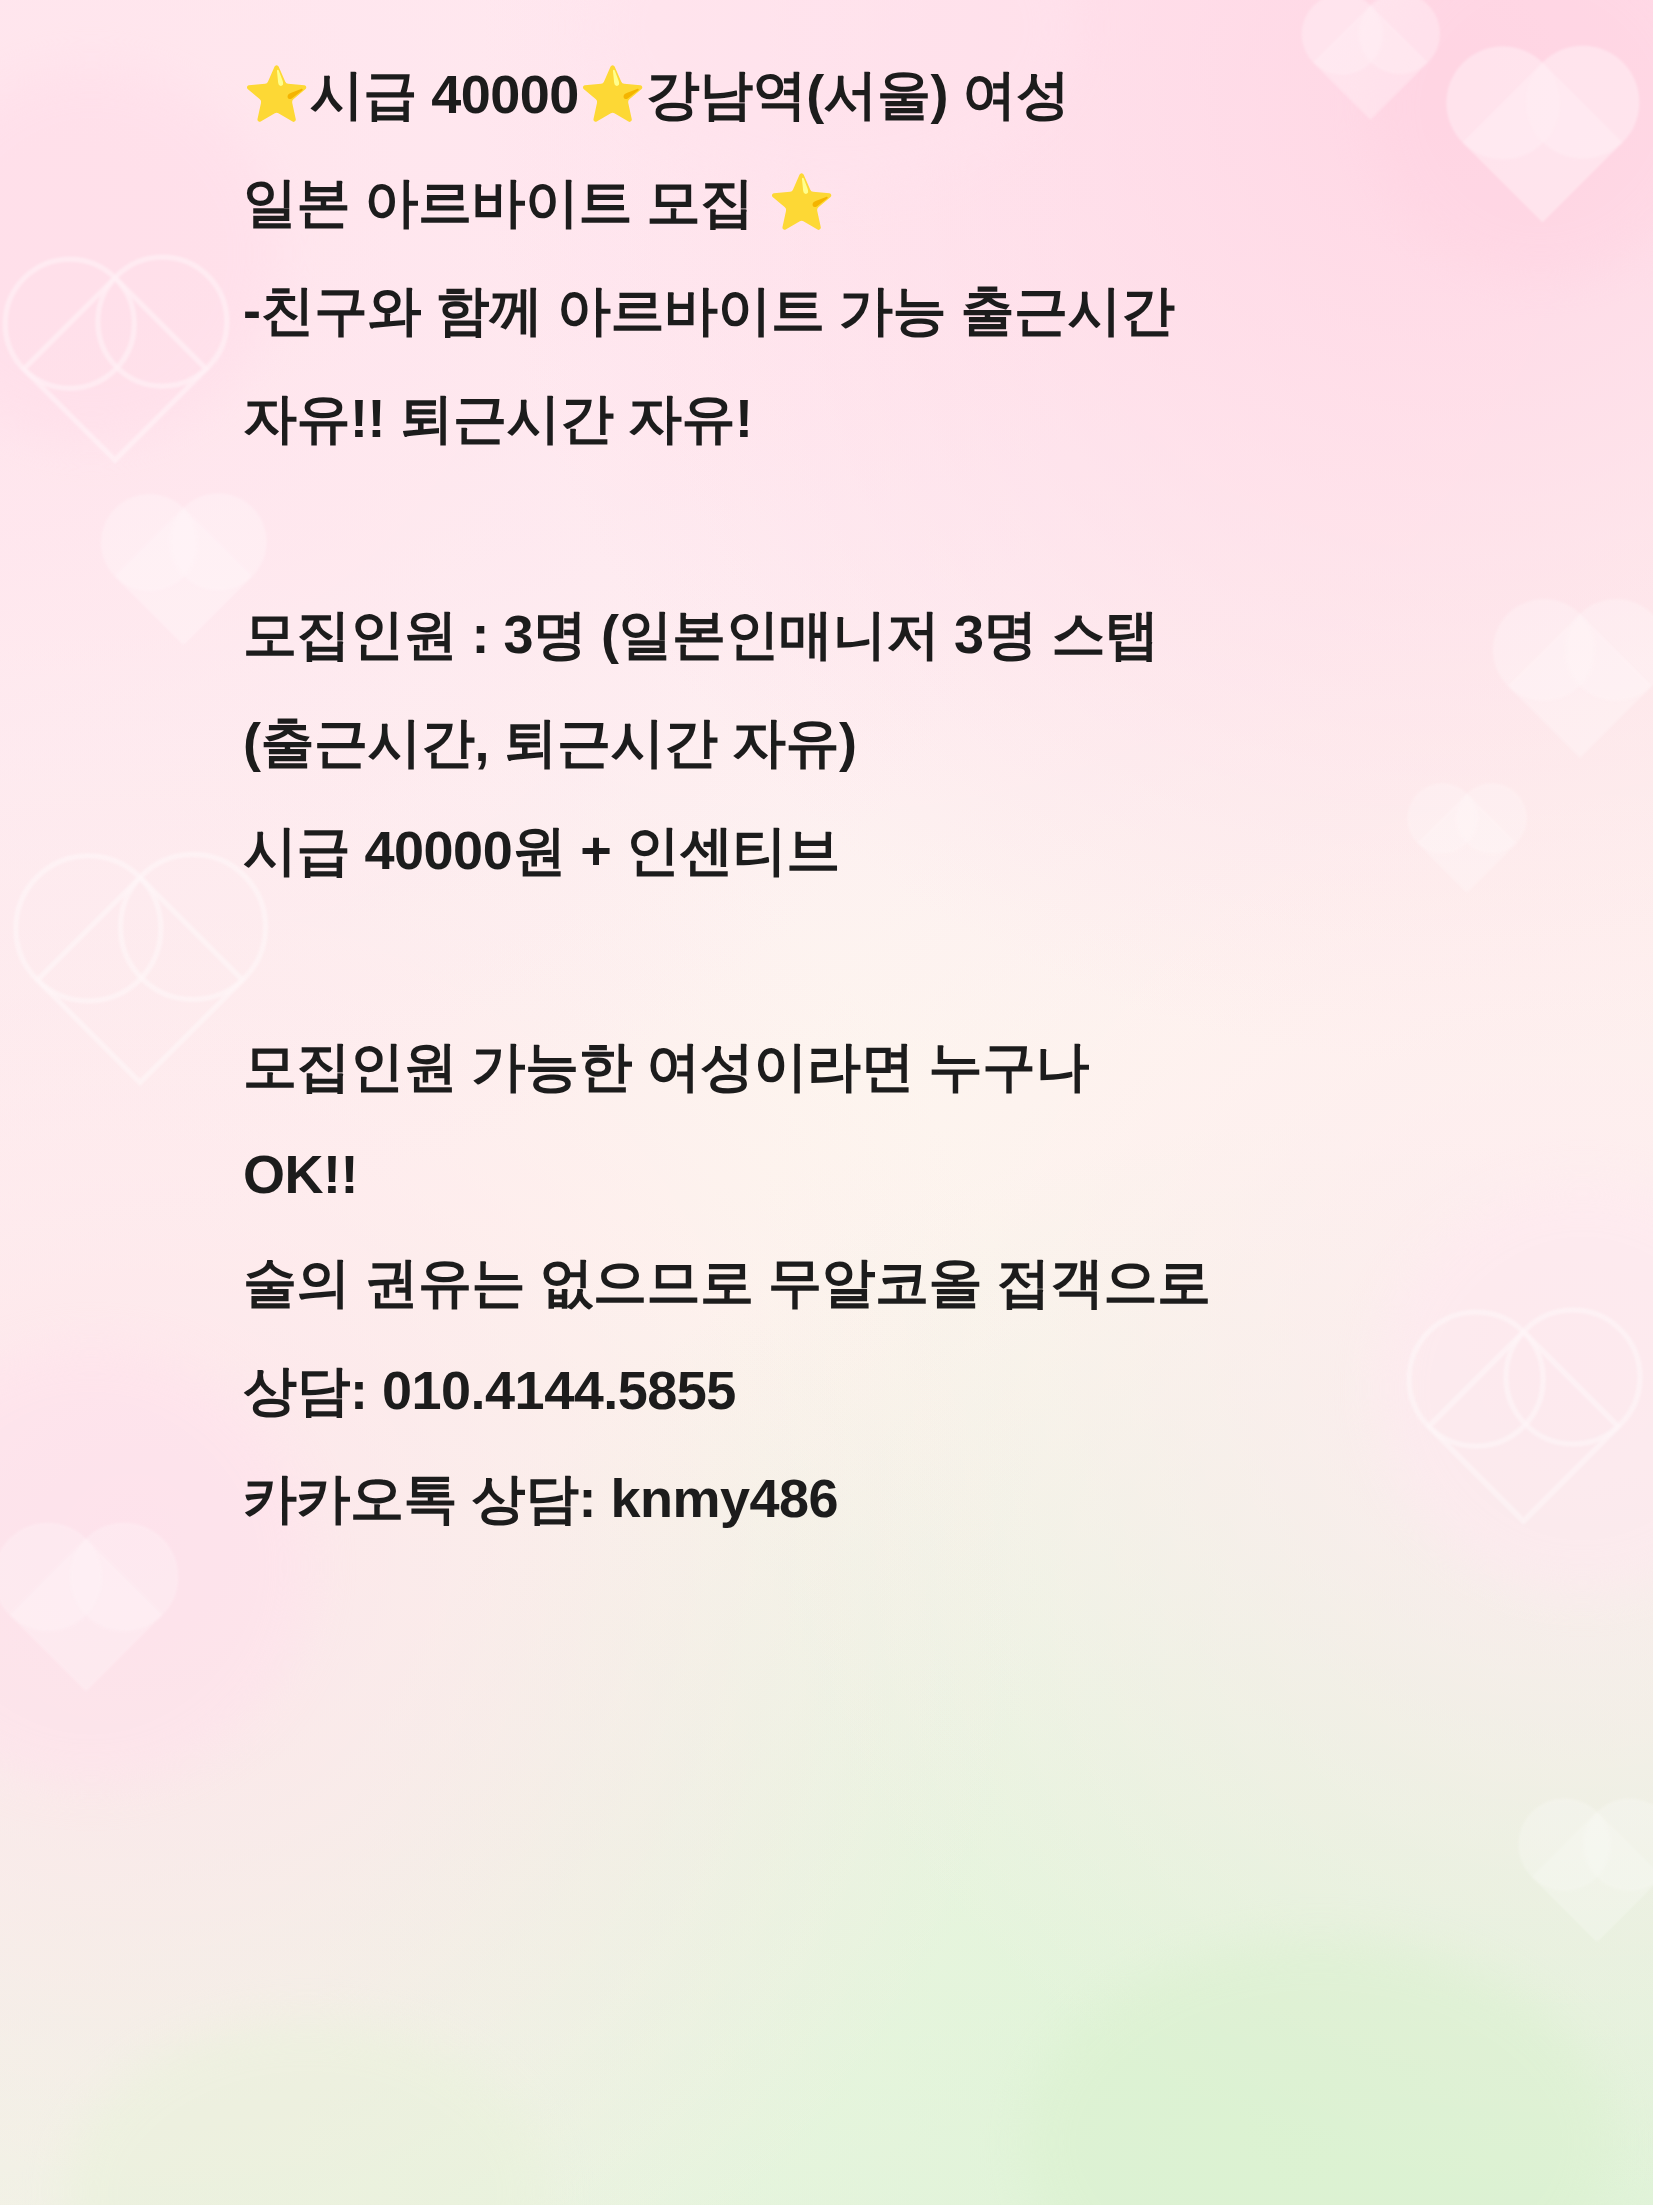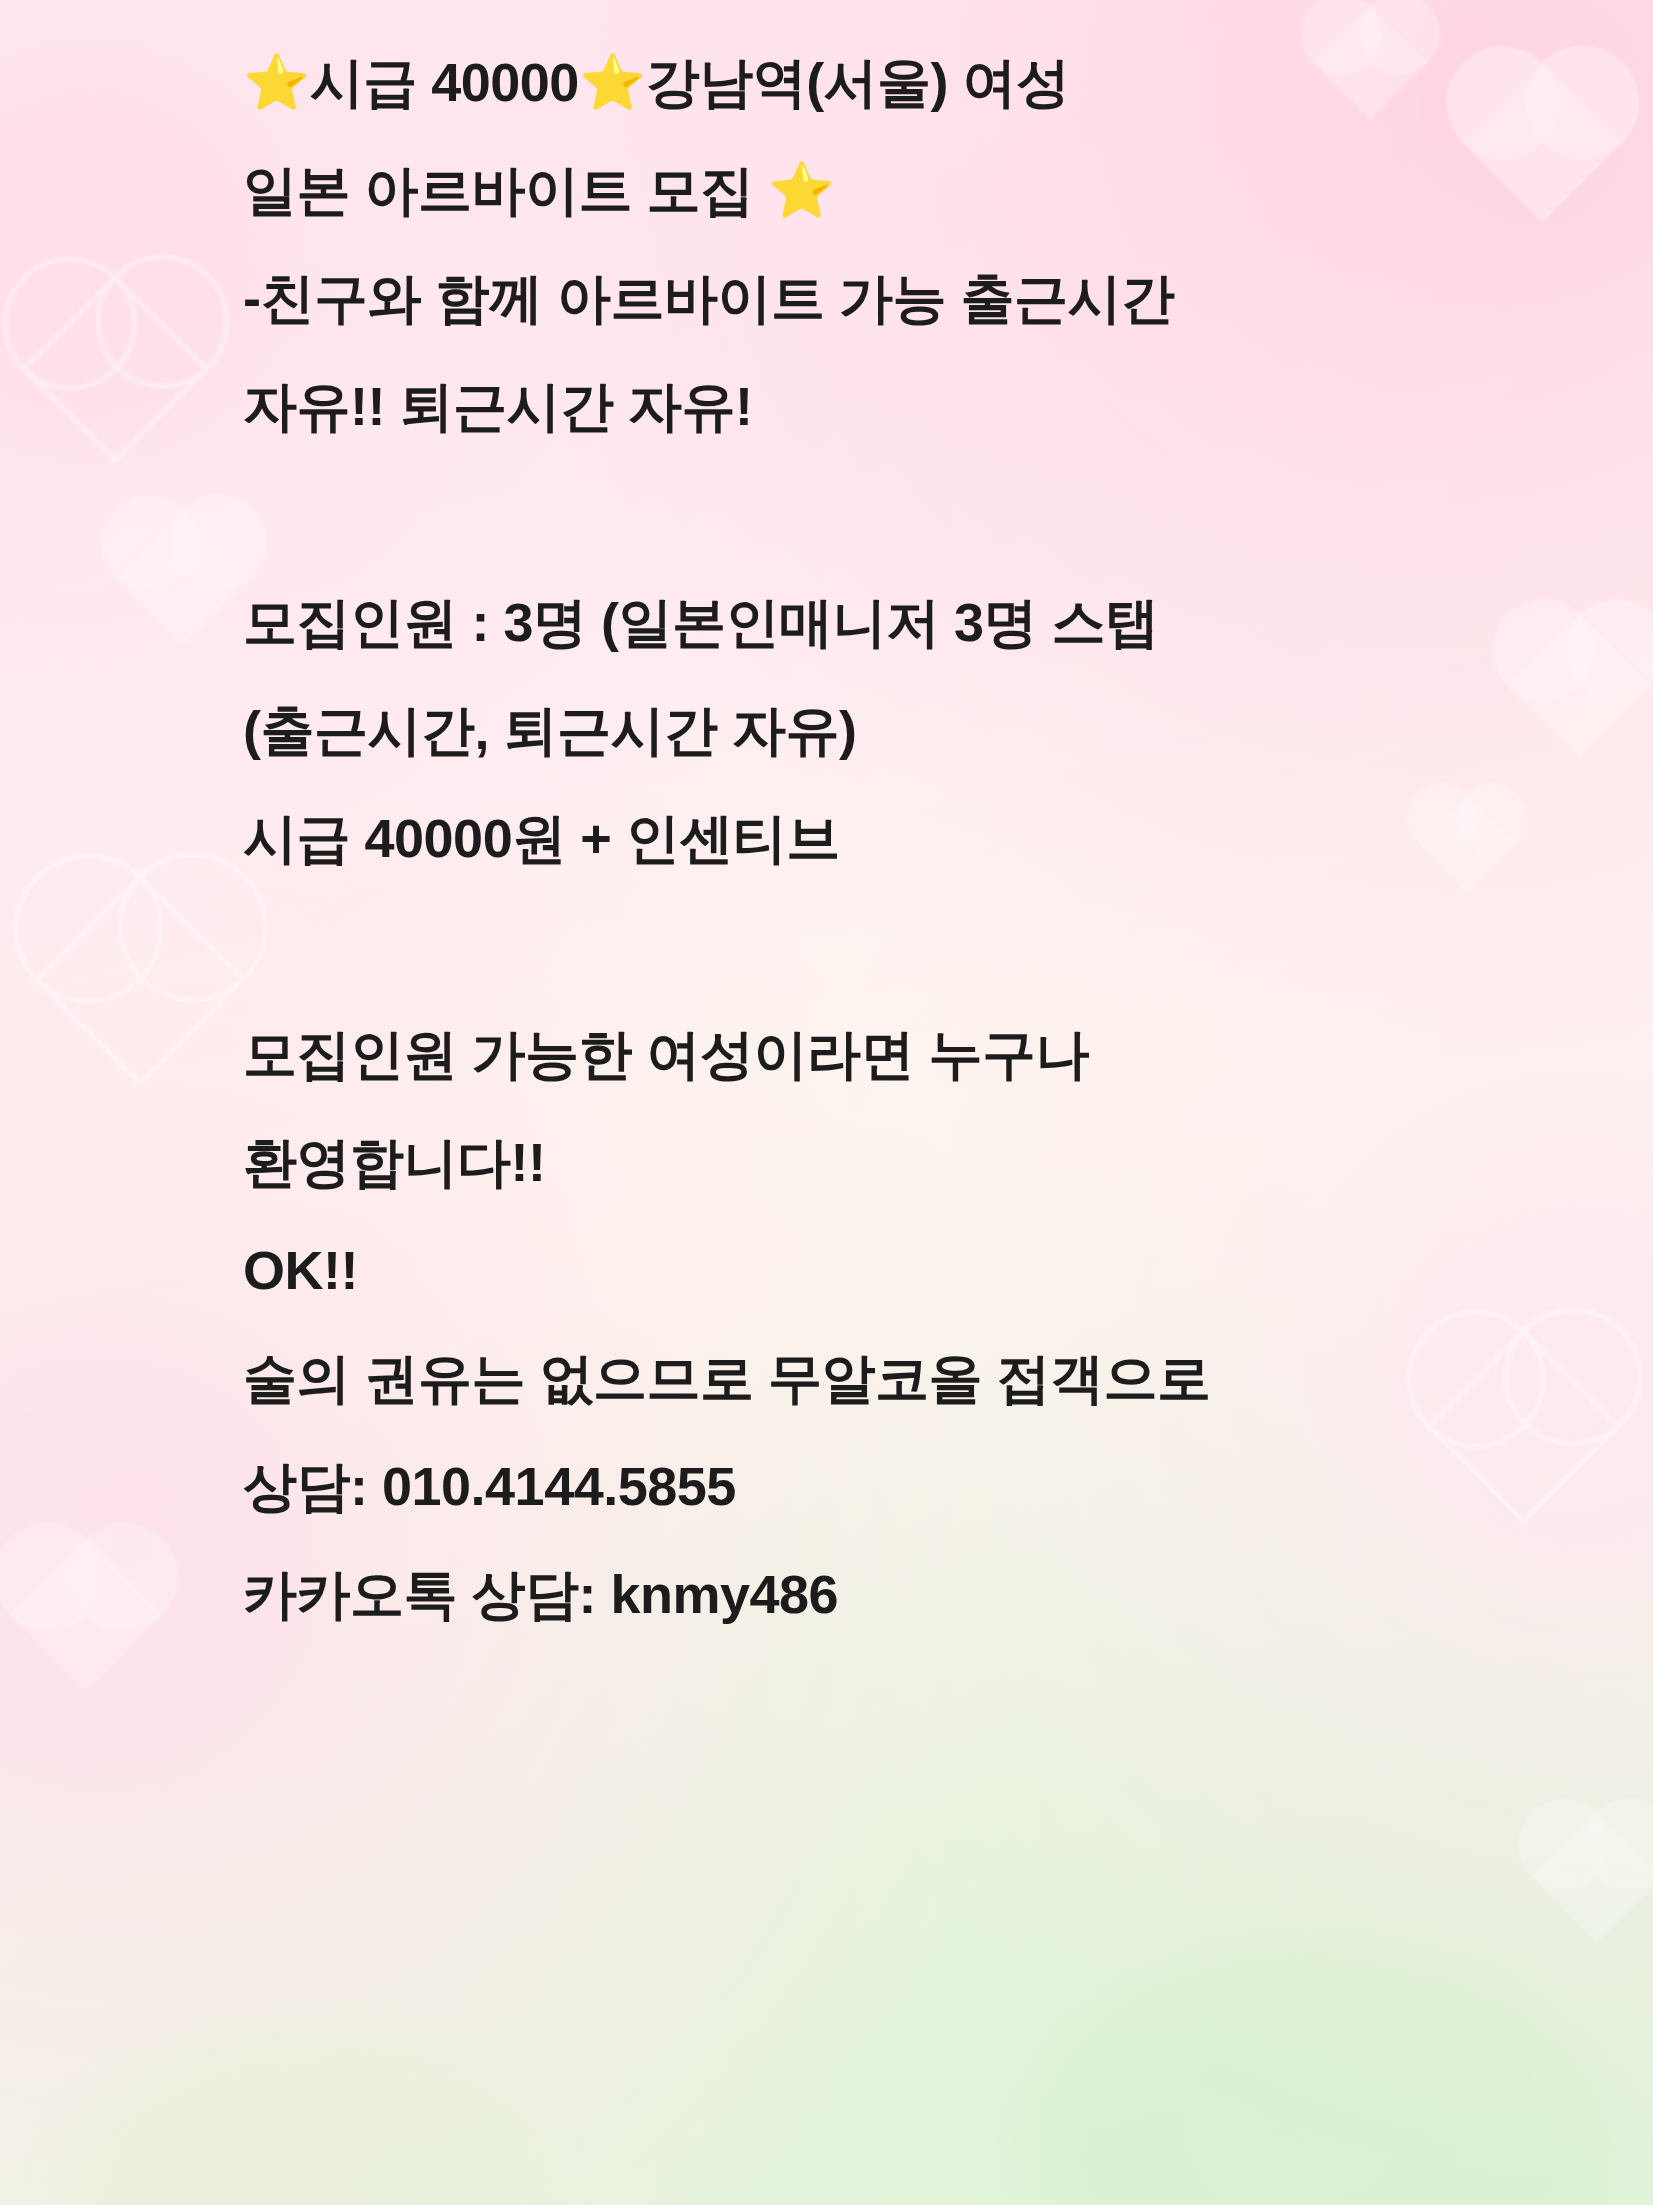--- a/index.html
+++ b/index.html
@@ -79,21 +79,21 @@
     position: absolute;
     border-radius: 50%;
     filter: blur(21.5px);
     opacity: 0.45;
   }
 
   
   #text-block {
     position: absolute;
     left: 243px;
-    top: 28px;
+    top: 40px;
     width: 1174px;
   }
   .line {
     font-size: 54px;
     line-height: 108px;
     font-weight: 700;
     color: #1c1c1c;
     letter-spacing: -0.5px;
     white-space: pre;
   }
@@ -129,21 +129,20 @@
     <div class="line">⭐시급 40000⭐강남역(서울) 여성</div>
     <div class="line">일본 아르바이트 모집 ⭐</div>
     <div class="line">-친구와 함께 아르바이트 가능 출근시간</div>
     <div class="line">자유!! 퇴근시간 자유!</div>
     <div class="line blank"></div>
     <div class="line">모집인원 : 3명 (일본인매니저 3명 스탭</div>
     <div class="line">(출근시간, 퇴근시간 자유)</div>
     <div class="line">시급 40000원 + 인센티브</div>
     <div class="line blank"></div>
     <div class="line">모집인원 가능한 여성이라면 누구나</div>
-    <div class="line">환영합니다!!</div>
     <div class="line">OK!!</div>
     <div class="line">술의 권유는 없으므로 무알코올 접객으로</div>
     <div class="line">상담: 010.4144.5855</div>
     <div class="line">카카오톡 상담: knmy486</div>
   </div>
 
 </div>
 
 
 </body></html>

